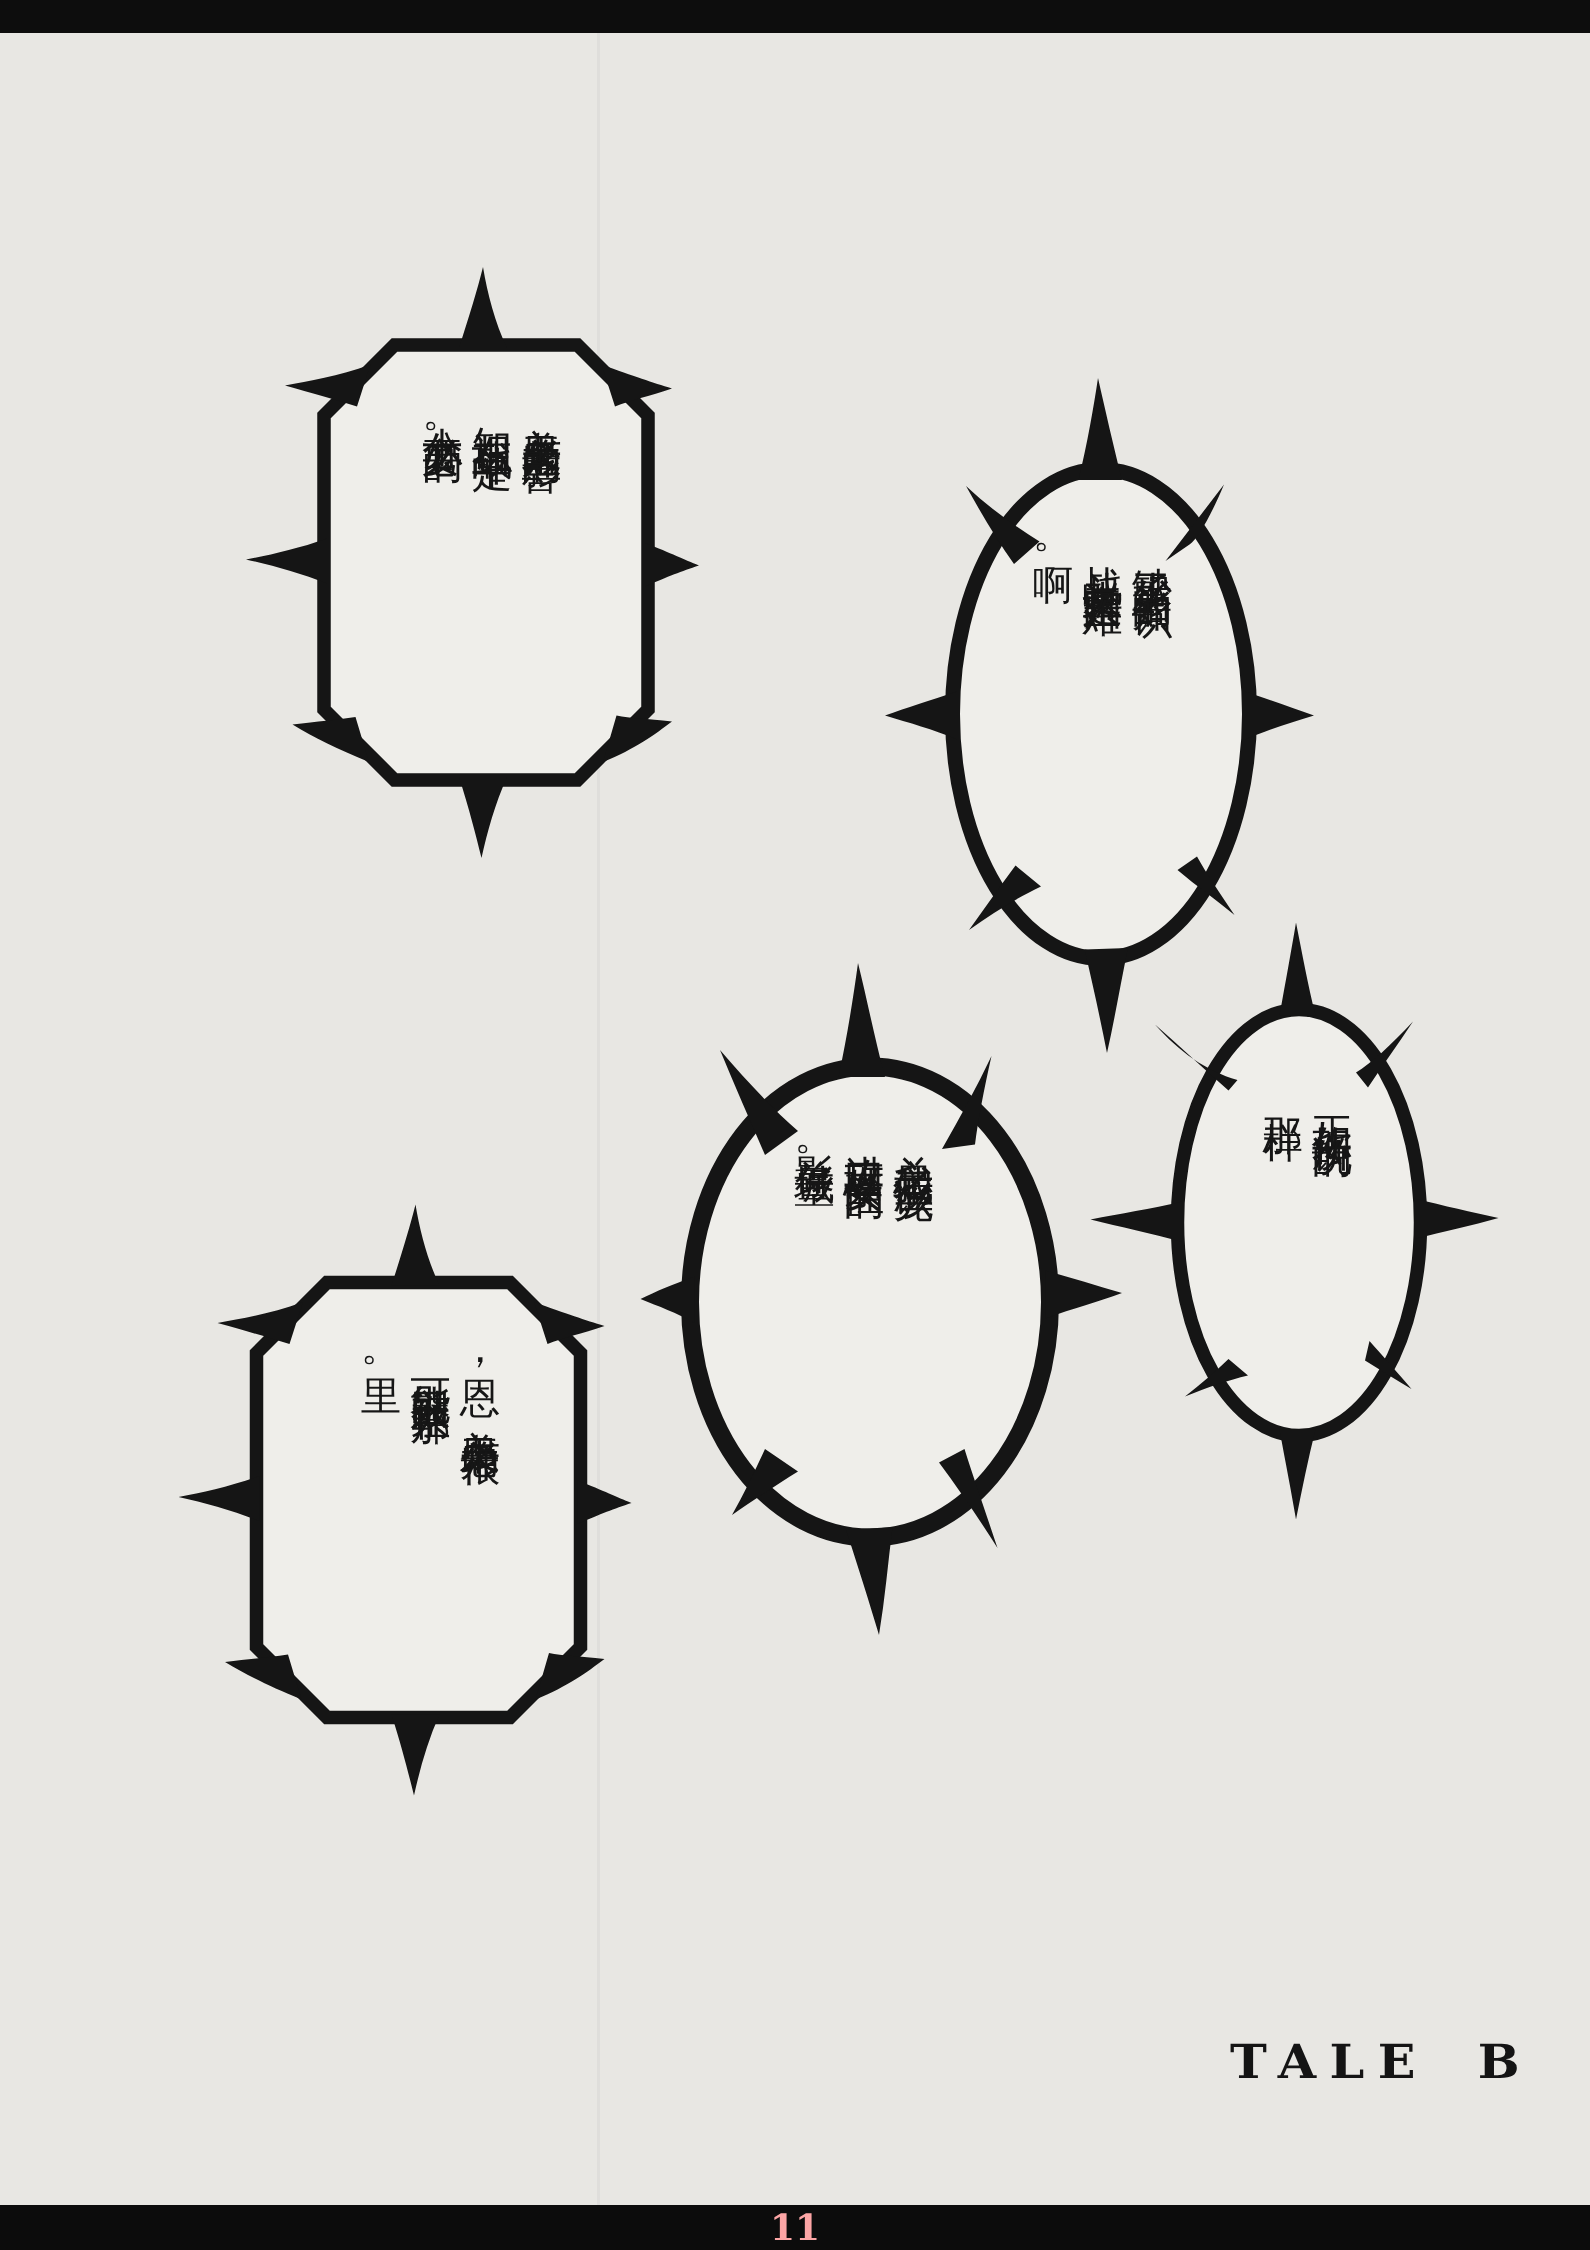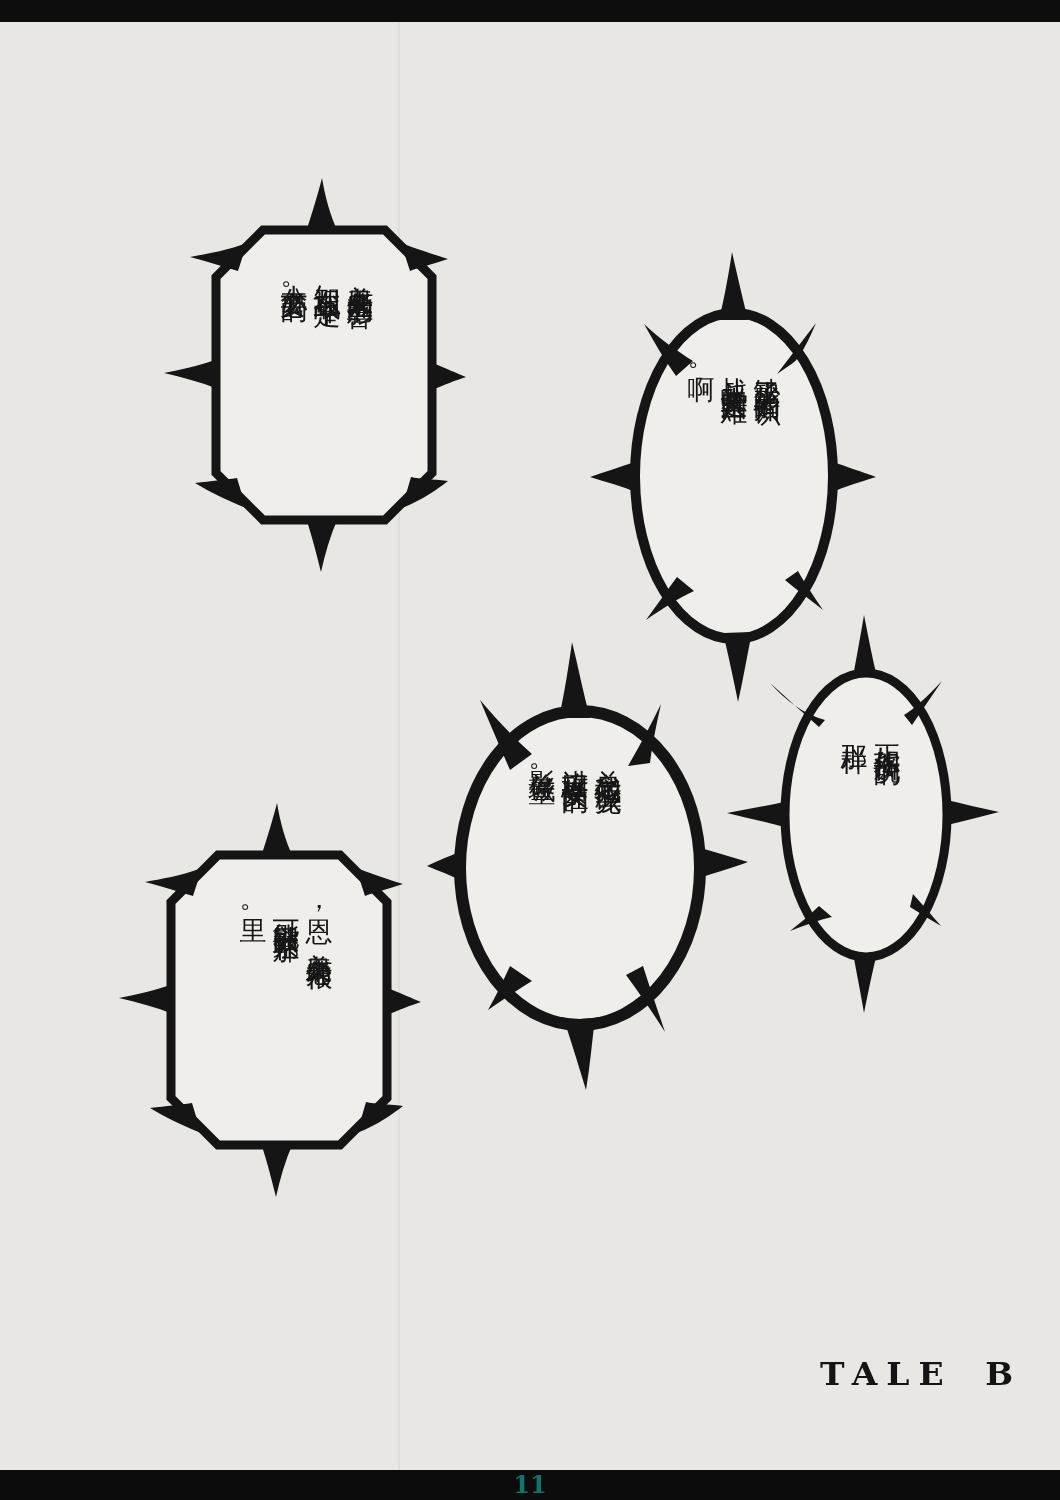--- a/index.html
+++ b/index.html
@@ -13,21 +13,21 @@
   .bar-top{
     position:absolute;left:0;top:0;width:1060px;height:22px;
     background:#0d0d0d;
   }
   .bar-bottom{
     position:absolute;left:0;top:1470px;width:1060px;height:30px;
     background:#0c0c0c;
     display:flex;align-items:center;justify-content:center;
   }
   .page-number{
-    color:#0f766e;
+    color:#fca5a5;
     font-family:"DejaVu Serif", serif;
     font-weight:bold;
     font-size:24px;
     line-height:1;
     letter-spacing:0px;
   }
   .fold-line{
     position:absolute;left:398px;top:22px;width:2px;height:1448px;
     background:rgba(0,0,0,0.035);
   }

